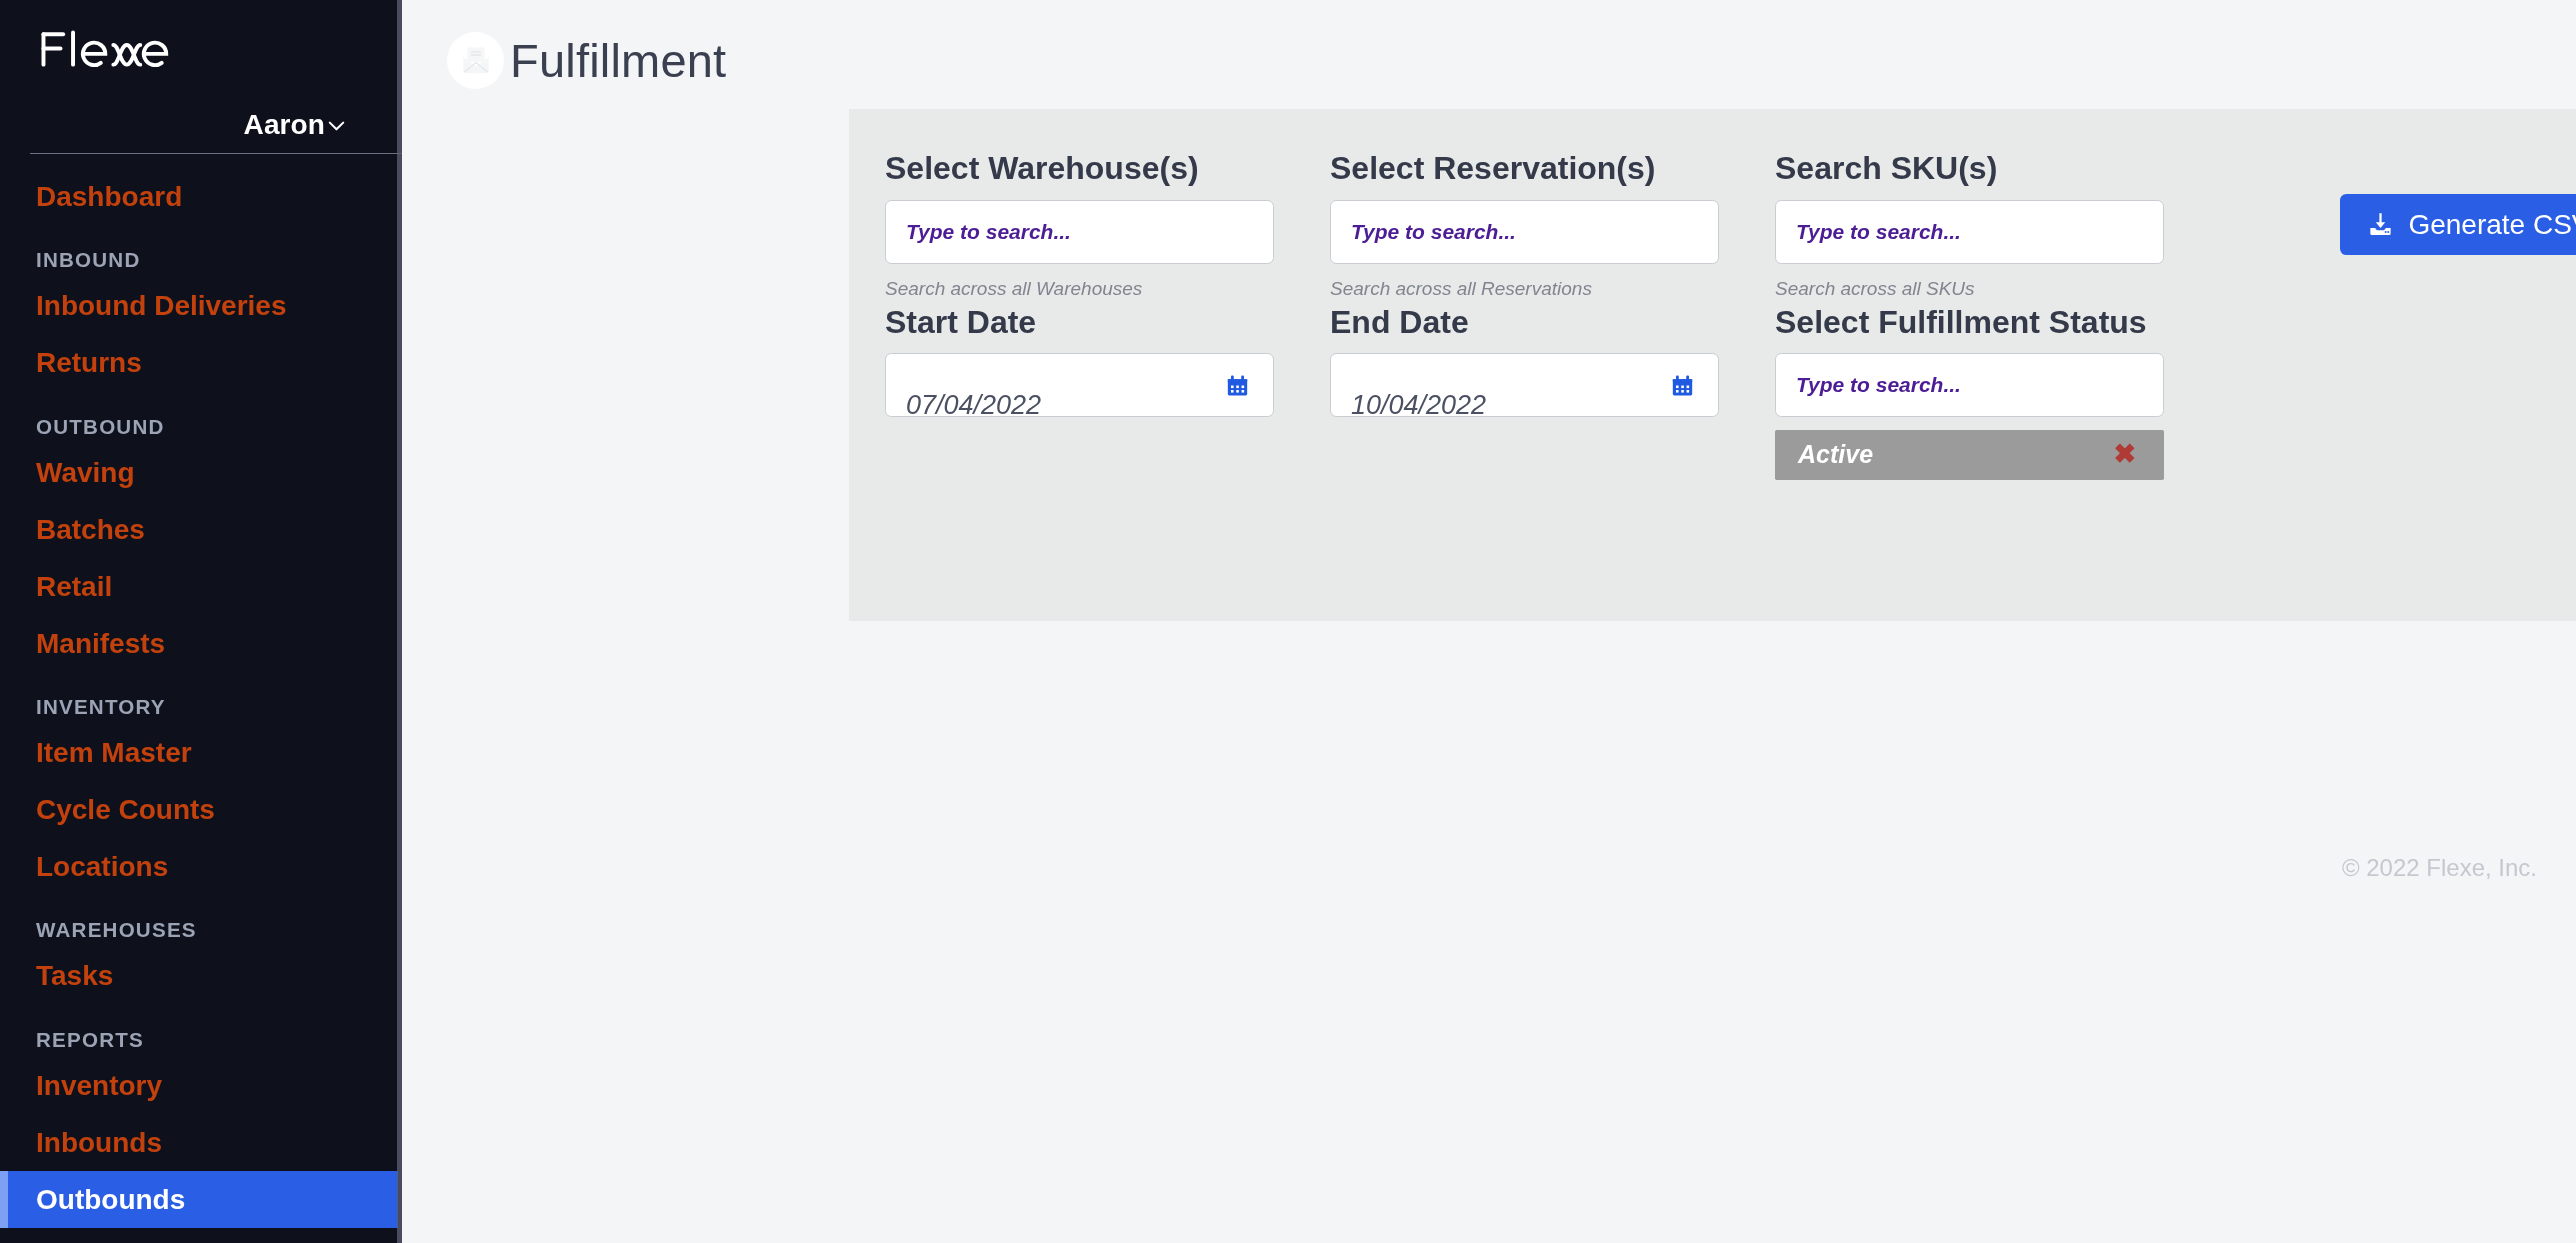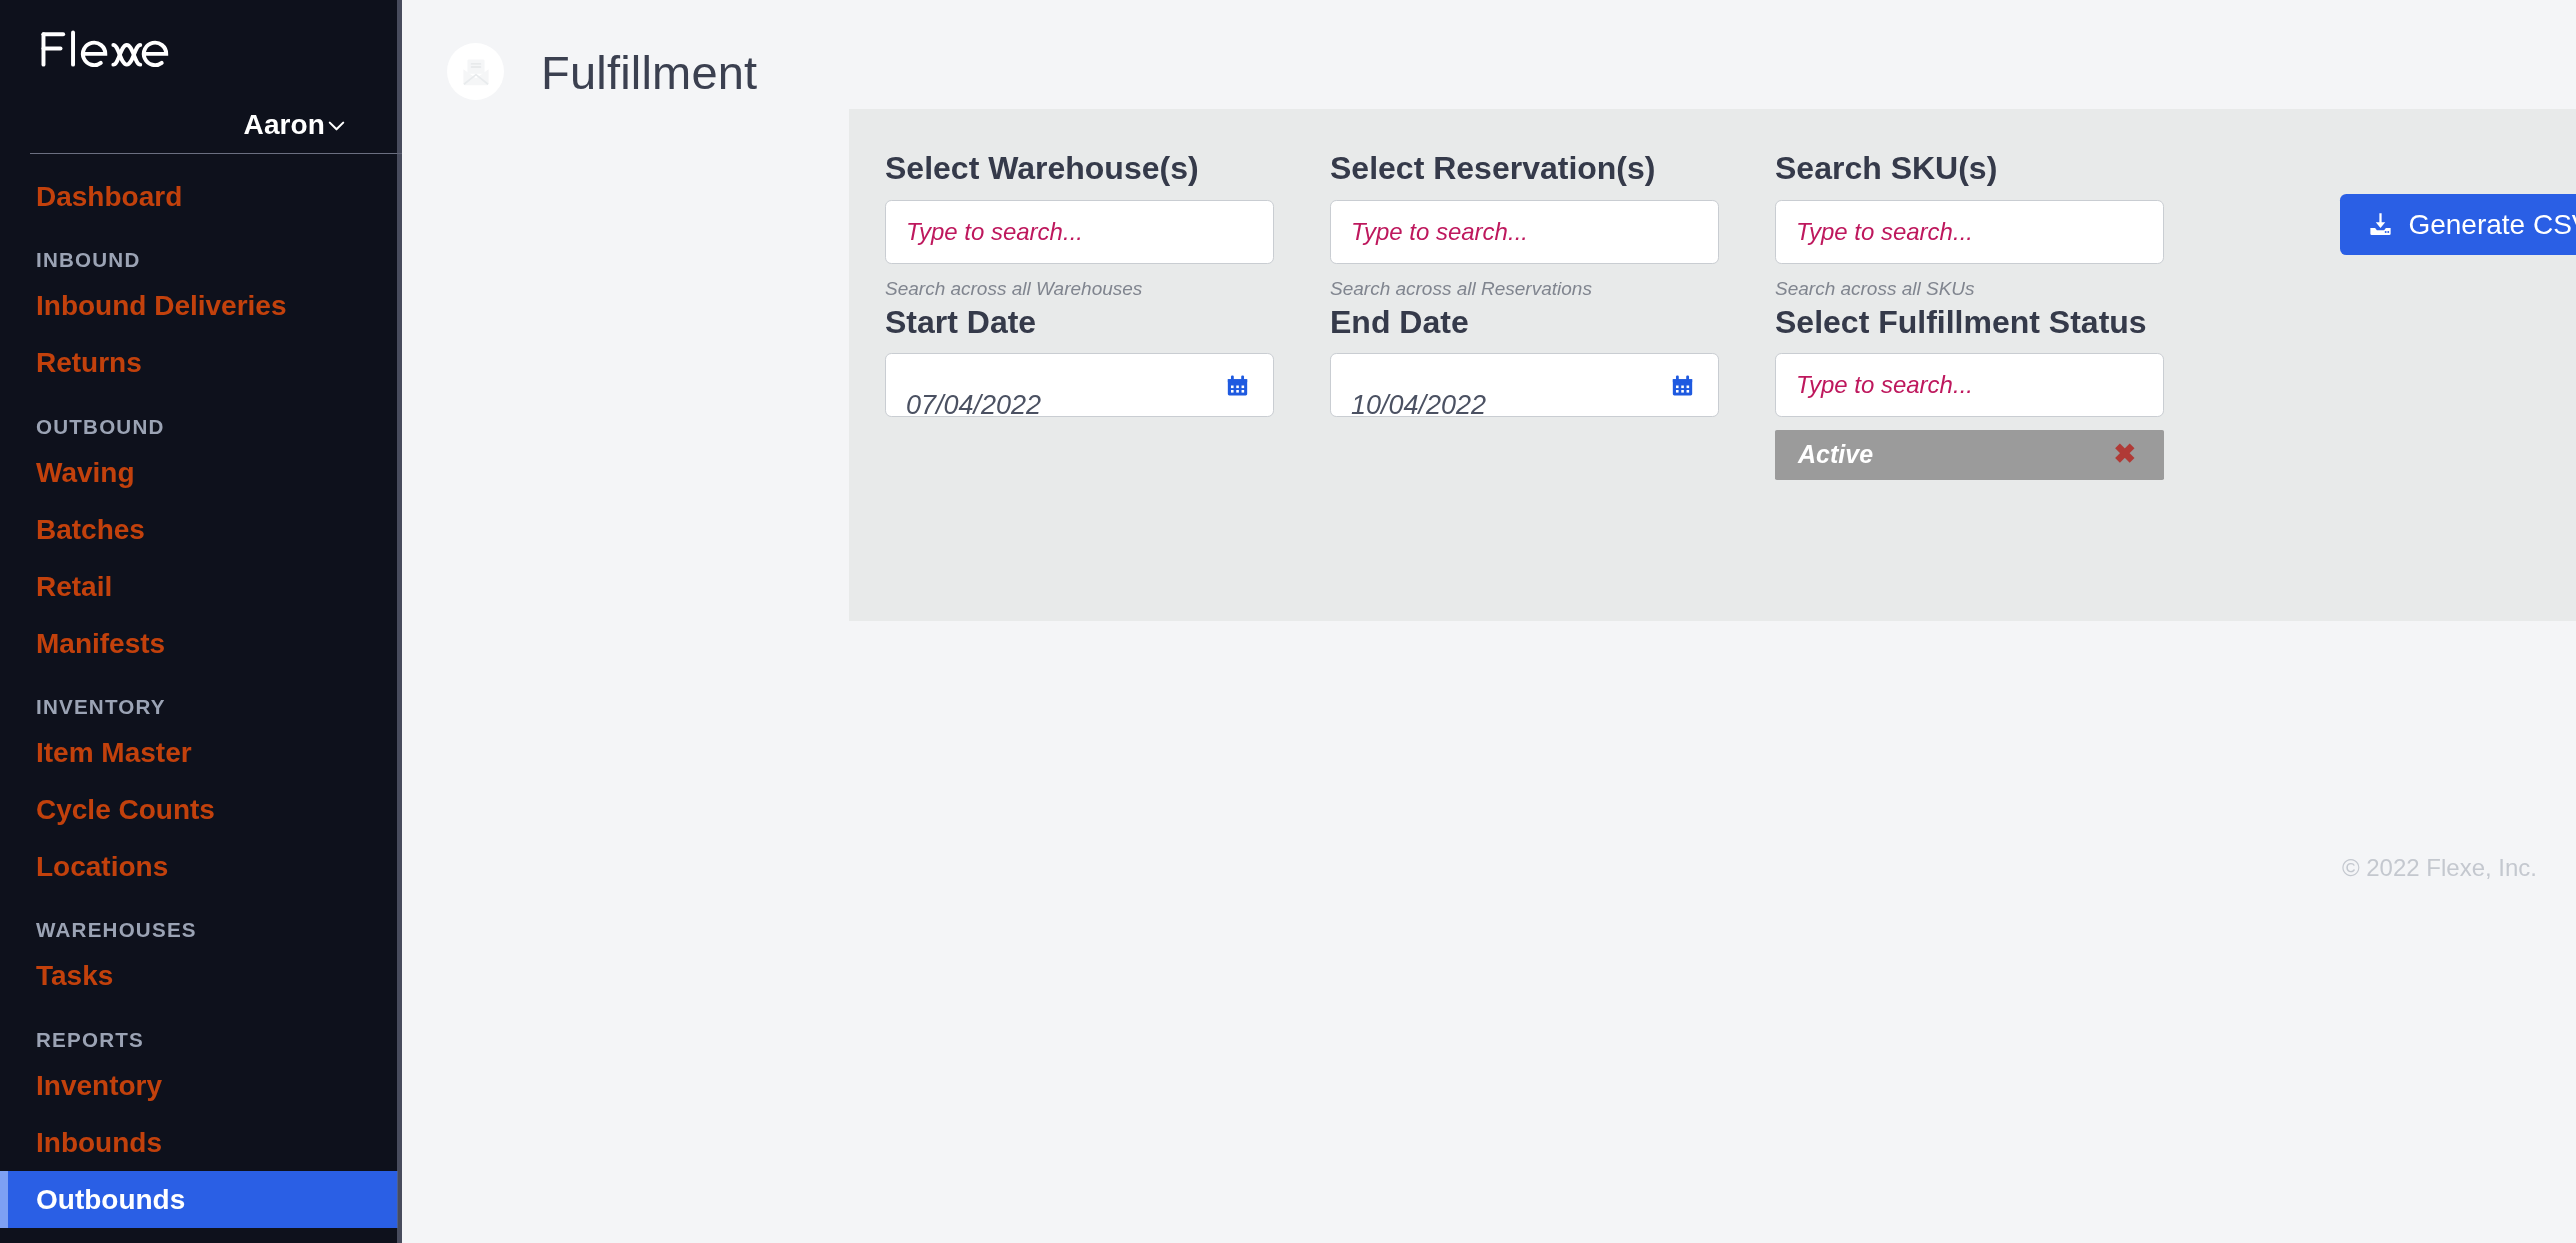--- a/index.html
+++ b/index.html
@@ -112,22 +112,22 @@
   
   .main {
     flex: 1 1 auto;
     position: relative;
     min-width: 0;
     background: #f4f5f7;
   }
 
   .page-header {
     display: flex;
-    align-items: flex-end;
-    gap: 37px;
+    align-items: center;
+    gap: 6px;
     padding: 20px 8px 0 45px;
     height: 100px;
   }
 
   .page-icon {
     width: 57px;
     height: 57px;
     border-radius: 50%;
     background: #ffffff;
     display: flex;
@@ -183,24 +183,24 @@
     background: #ffffff;
     border: 1.8px solid #c9cdd2;
     border-radius: 6.3px;
     display: flex;
     align-items: center;
     padding: 0 20px;
     cursor: text;
   }
 
   .input-placeholder {
-    font-size: 24px;
+    font-size: 21px;
     font-style: italic;
-    color: #be185d;
-    font-weight: 400;
+    color: #4c1d95;
+    font-weight: 700;
   }
 
   .input-value {
     font-size: 27px;
     font-style: italic;
     color: #4b5162;
     flex: 1 1 auto;
     margin-top: 40px;
   }
 

